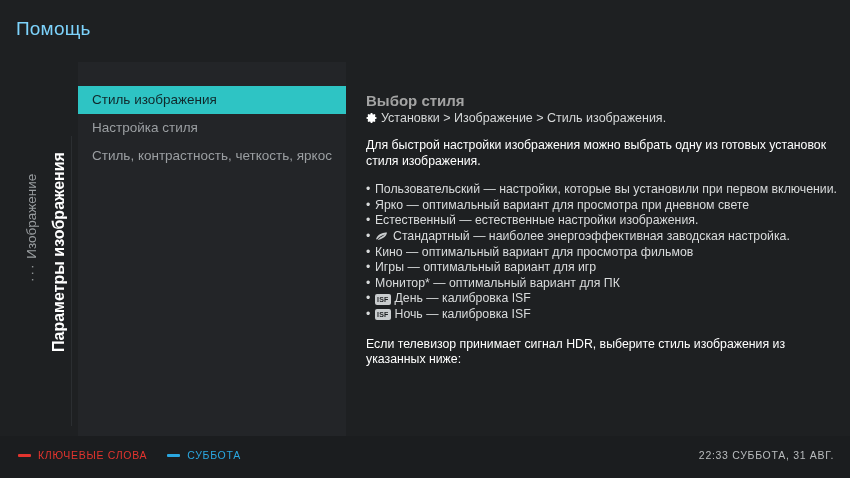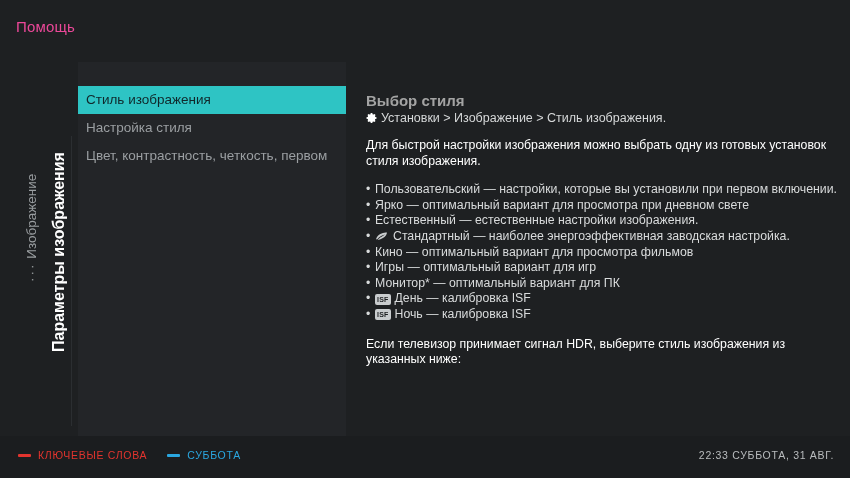--- a/index.html
+++ b/index.html
@@ -22,22 +22,22 @@
   
   #header {
     position: absolute;
     left: 0; top: 0;
     width: 850px; height: 62px;
     background: #1e2022;
   }
   #app-title {
     position: absolute;
     left: 16px; top: 18px;
-    font-size: 15px;
-    color: #ec4899;
+    font-size: 19px;
+    color: #7dd3fc;
     letter-spacing: .2px;
   }
 
   
   #rail {
     position: absolute;
     left: 0; top: 62px;
     width: 76px; height: 374px;
   }
   .vlabel {
@@ -74,21 +74,21 @@
     position: absolute;
     left: 78px; top: 62px;
     width: 268px; height: 374px;
     background: #232528;
     overflow: hidden;
   }
   .list-item {
     position: relative;
     height: 28px;
     line-height: 28px;
-    padding: 0 8px;
+    padding: 0 14px;
     font-size: 13.5px;
     color: #9b9fa2;
     white-space: nowrap;
     overflow: hidden;
   }
   .list-item.selected {
     background: #2ec4c4;
     color: #10282b;
   }
   #list-spacer { height: 24px; }
@@ -222,21 +222,21 @@
 
   <div id="list-panel">
     <div id="list-spacer"></div>
     <div class="list-item selected">
       <span>Стиль изображения</span>
     </div>
     <div class="list-item">
       <span>Настройка стиля</span>
     </div>
     <div class="list-item">
-      <span>Цвет, контрастность, четкость, первом</span>
+      <span>Стиль, контрастность, четкость, яркос</span>
     </div>
   </div>
 
   <div id="content">
     <h1 id="content-title">Выбор стиля</h1>
 
     <div id="breadcrumb">
       <span class="gear-icon">
         <svg width="12" height="12" viewBox="0 0 24 24" aria-hidden="true">
           <path fill="#ffffff" d="M12 8.2a3.8 3.8 0 1 0 0 7.6 3.8 3.8 0 0 0 0-7.6zm0 5.9a2.1 2.1 0 1 1 0-4.2 2.1 2.1 0 0 1 0 4.2z"></path>

